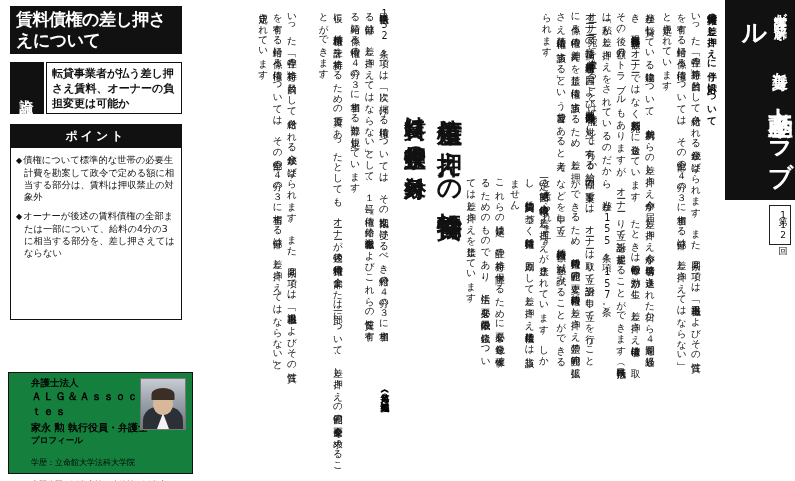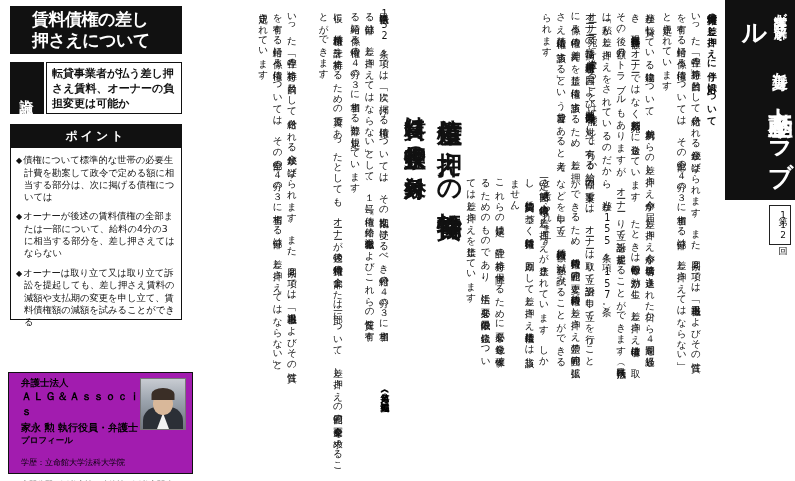--- a/index.html
+++ b/index.html
@@ -53,21 +53,21 @@
     color: #111;
   }
 
   
   .title-box {
     position: absolute; left: 10px; top: 6px;
     width: 172px; height: 48px;
     background: #111; color: #fff;
     font-weight: bold; font-size: 17px;
     line-height: 1.25;
-    padding: 3px 22px;
+    padding: 3px 6px;
     letter-spacing: -0.5px;
   }
 
   
   .ronten {
     position: absolute; left: 10px; top: 62px;
     width: 34px; height: 52px;
     background: #111; color: #fff;
     writing-mode: vertical-rl; text-orientation: upright;
     font-size: 14px; font-weight: bold;
@@ -102,22 +102,22 @@
     margin-bottom: 7px; color: #111;
     text-indent: -8px; padding-left: 8px;
   }
   .pt::before { content: "\25C6"; font-size: 8px; margin-right: 1px; }
 
   
   .profile {
     position: absolute; left: 8px; top: 372px;
     width: 185px; height: 102px;
     border: 1px solid #111;
-    background: #a21caf;
-    padding: 4px 12px;
+    background: #15803d;
+    padding: 4px 22px;
   }
   .pf-firm { font-size: 9.5px; font-weight: bold; line-height: 1.3; }
   .pf-firm2 { font-size: 11px; font-weight: bold; letter-spacing: 1px; }
   .pf-name { font-size: 10px; font-weight: bold; margin-top: 2px; }
   .pf-photo {
     position: absolute; right: 6px; top: 5px;
     width: 46px; height: 52px;
     background: linear-gradient(#c8ccd2 0%, #9aa2ac 45%, #6f7680 100%);
     border: 1px solid #777;
     overflow: hidden;
@@ -194,23 +194,22 @@
   <div class="issue-badge">第112回</div>
 
   <div class="title-box">賃料債権の差し押さえについて</div>
 
   <div class="ronten">論点</div>
   <div class="lead-box">転貸事業者が払う差し押さえ賃料、オーナーの負担変更は可能か</div>
 
   <div class="points">
     <div class="points-hd">ポイント</div>
     <div class="points-body">
-      <div class="pt">債権について標準的な世帯の必要生計費を勘案して政令で定める額に相当する部分は、次に掲げる債権については</div>
+      <div class="pt">債権について標準的な世帯の必要生計費を勘案して政令で定める額に相当する部分は、賃料は押収禁止の対象外</div>
       <div class="pt">オーナーが後述の賃料債権の全部または一部について、給料の4分の3に相当する部分を、差し押さえてはならない</div>
-      <div class="pt">オーナーは取り立て又は取り立て訴訟を提起しても、差し押さえ賃料の減額や支払期の変更を申し立て、賃料債権額の減額を試みることができる</div>
     </div>
   </div>
 
   <div class="profile">
     <div class="pf-photo">
       <div class="pf-body"></div>
       <div class="pf-shirt"></div>
       <div class="pf-face"></div>
       <div class="pf-hair"></div>
     </div>

